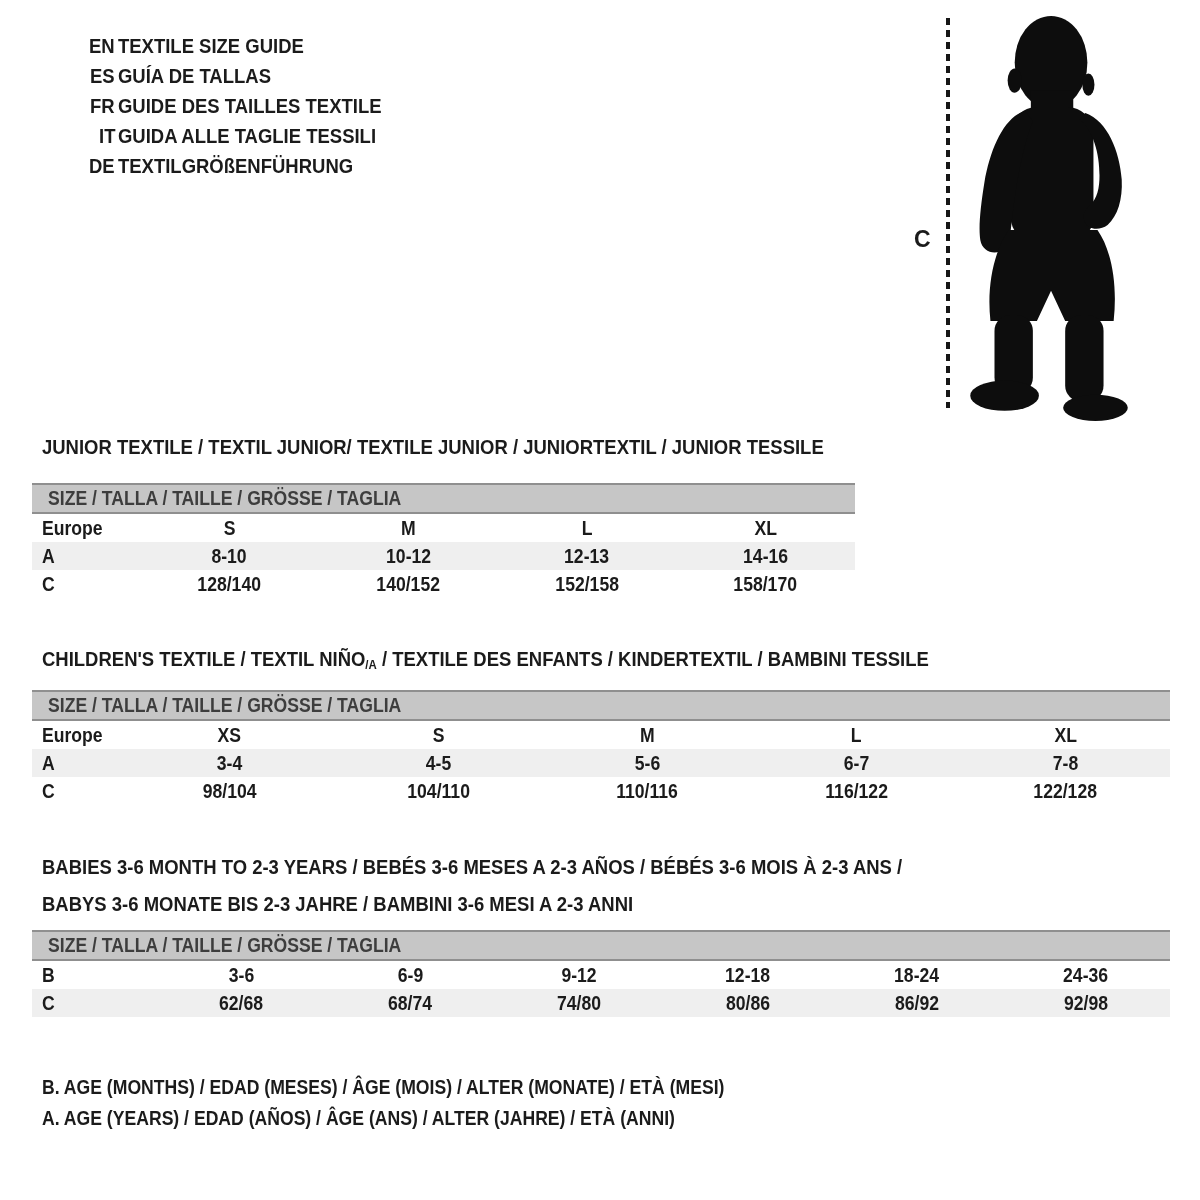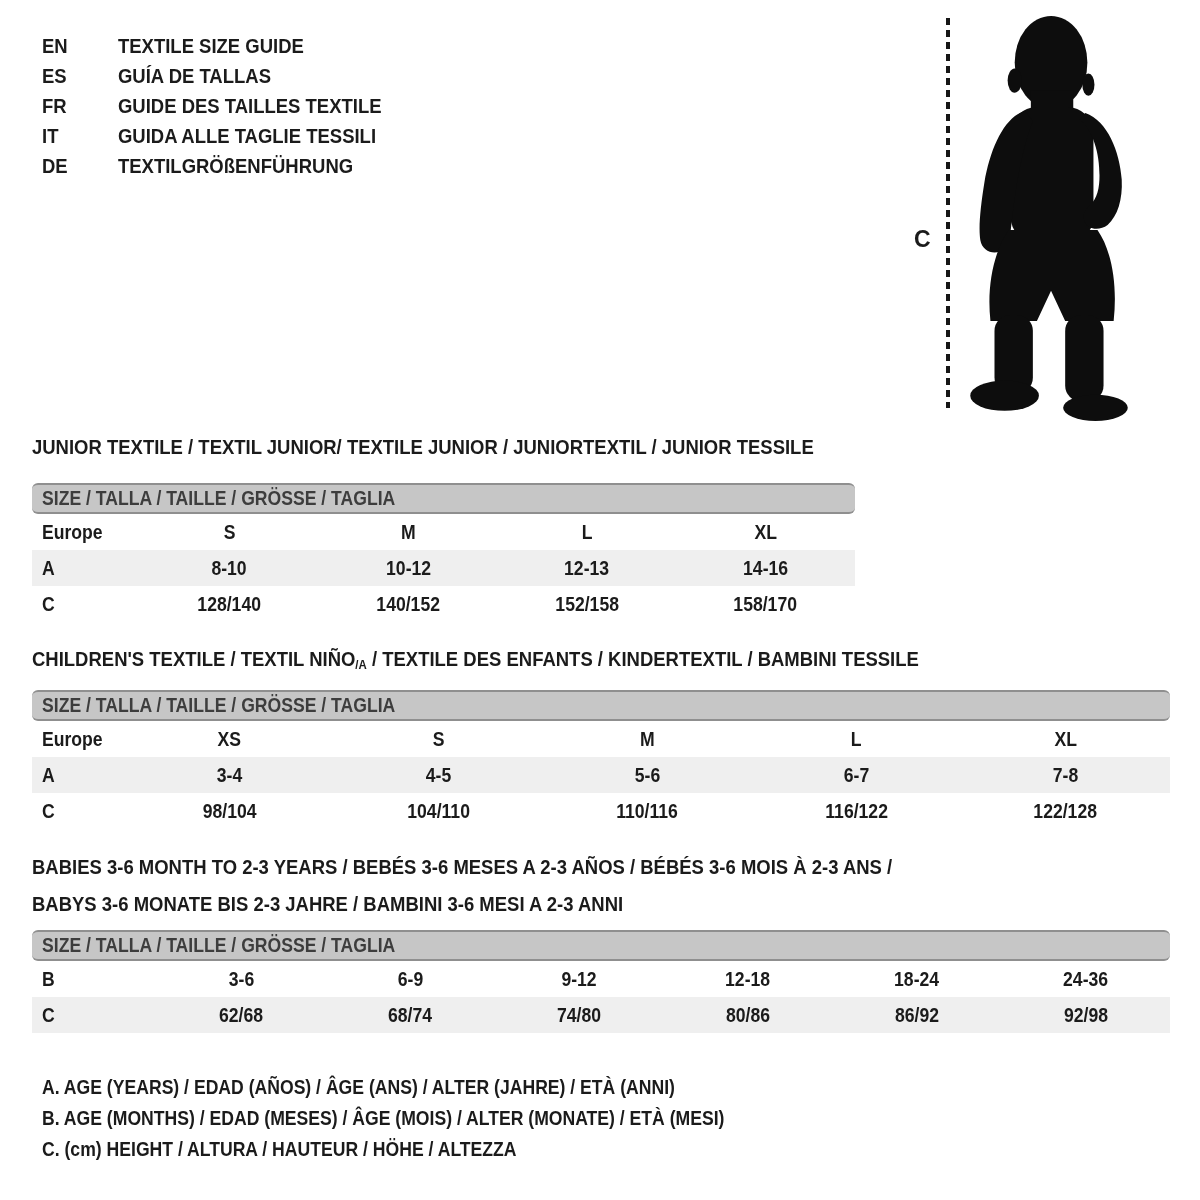--- a/index.html
+++ b/index.html
@@ -9,42 +9,42 @@
     font-family:"Liberation Sans", sans-serif; font-weight:bold; color:#1b1b1b;
     overflow:hidden;
   }
   
   .cx { display:inline-block; transform:scaleX(0.88); transform-origin:0 50%; white-space:nowrap; }
   .cc { display:inline-block; transform:scaleX(0.88); transform-origin:50% 50%; white-space:nowrap; }
 
   
   .lang-block { position:absolute; left:42px; top:31px; }
   .lang-row { display:flex; height:30px; align-items:center; font-size:21px; }
-  .lang-code { width:76px; }
+  .lang-code { width:76px;text-align:right; }
 
   
   .dotted-line {
     position:absolute; left:946px; top:18px; width:4px; height:390px;
     background:repeating-linear-gradient(to bottom, #161616 0 7px, transparent 7px 12px);
   }
   .c-marker { position:absolute; left:914px; top:226px; font-size:23px; }
   .silhouette { position:absolute; left:966px; top:16px; }
 
   
   .section { position:absolute; left:32px; }
-  .sec-title { font-size:21px; height:22px; line-height:22px; }
+  .sec-title { margin-left:10px; font-size:21px; height:22px; line-height:22px; }
   .sec-title.two { height:74px; line-height:37px; }
   .sub-a { font-size:13px; position:relative; top:3px; letter-spacing:0; }
   .size-bar {
     background:#c6c6c6; border-top:2px solid #8f8f8f; border-bottom:2px solid #8f8f8f;
-    height:31px; line-height:26px; padding-left:10px; font-size:20px; color:#3d3d3d;border-radius:6px;
+    height:31px; line-height:26px; padding-left:16px; font-size:20px; color:#3d3d3d;
   }
   .gap25 { margin-top:25px; } .gap20 { margin-top:20px; } .gap8 { margin-top:8px; }
   table { border-collapse:collapse; table-layout:fixed; width:100%; }
-  td { height:36px; text-align:center; font-size:20px; font-weight:bold; vertical-align:middle; }
+  td { height:28px; text-align:center; font-size:20px; font-weight:bold; vertical-align:middle; }
   td.lbl { text-align:left; padding-left:10px; }
   tr.shaded { background:#efefef; }
 
   
   .legend { position:absolute; left:42px; top:1072px; }
   .legend-row { height:31px; line-height:31px; font-size:20px; }
 </style>
 </head>
 <body>
 
@@ -211,18 +211,17 @@
         <td><span class="cc">74/80</span></td>
         <td><span class="cc">80/86</span></td>
         <td><span class="cc">86/92</span></td>
         <td><span class="cc">92/98</span></td>
       </tr>
     </tbody>
       </table>
   </div>
 
   <div class="legend">
+    <div class="legend-row"><span class="cx">B. AGE (MONTHS) / EDAD (MESES) / ÂGE (MOIS) / ALTER (MONATE) / ETÀ (MESI)</span></div>
     <div class="legend-row"><span class="cx">A. AGE (YEARS) / EDAD (AÑOS) / ÂGE (ANS) / ALTER (JAHRE) / ETÀ (ANNI)</span></div>
-    <div class="legend-row"><span class="cx">B. AGE (MONTHS) / EDAD (MESES) / ÂGE (MOIS) / ALTER (MONATE) / ETÀ (MESI)</span></div>
-    <div class="legend-row"><span class="cx">C. (cm) HEIGHT / ALTURA / HAUTEUR / HÖHE / ALTEZZA</span></div>
   </div>
 
 </div>
 
 </body></html>

